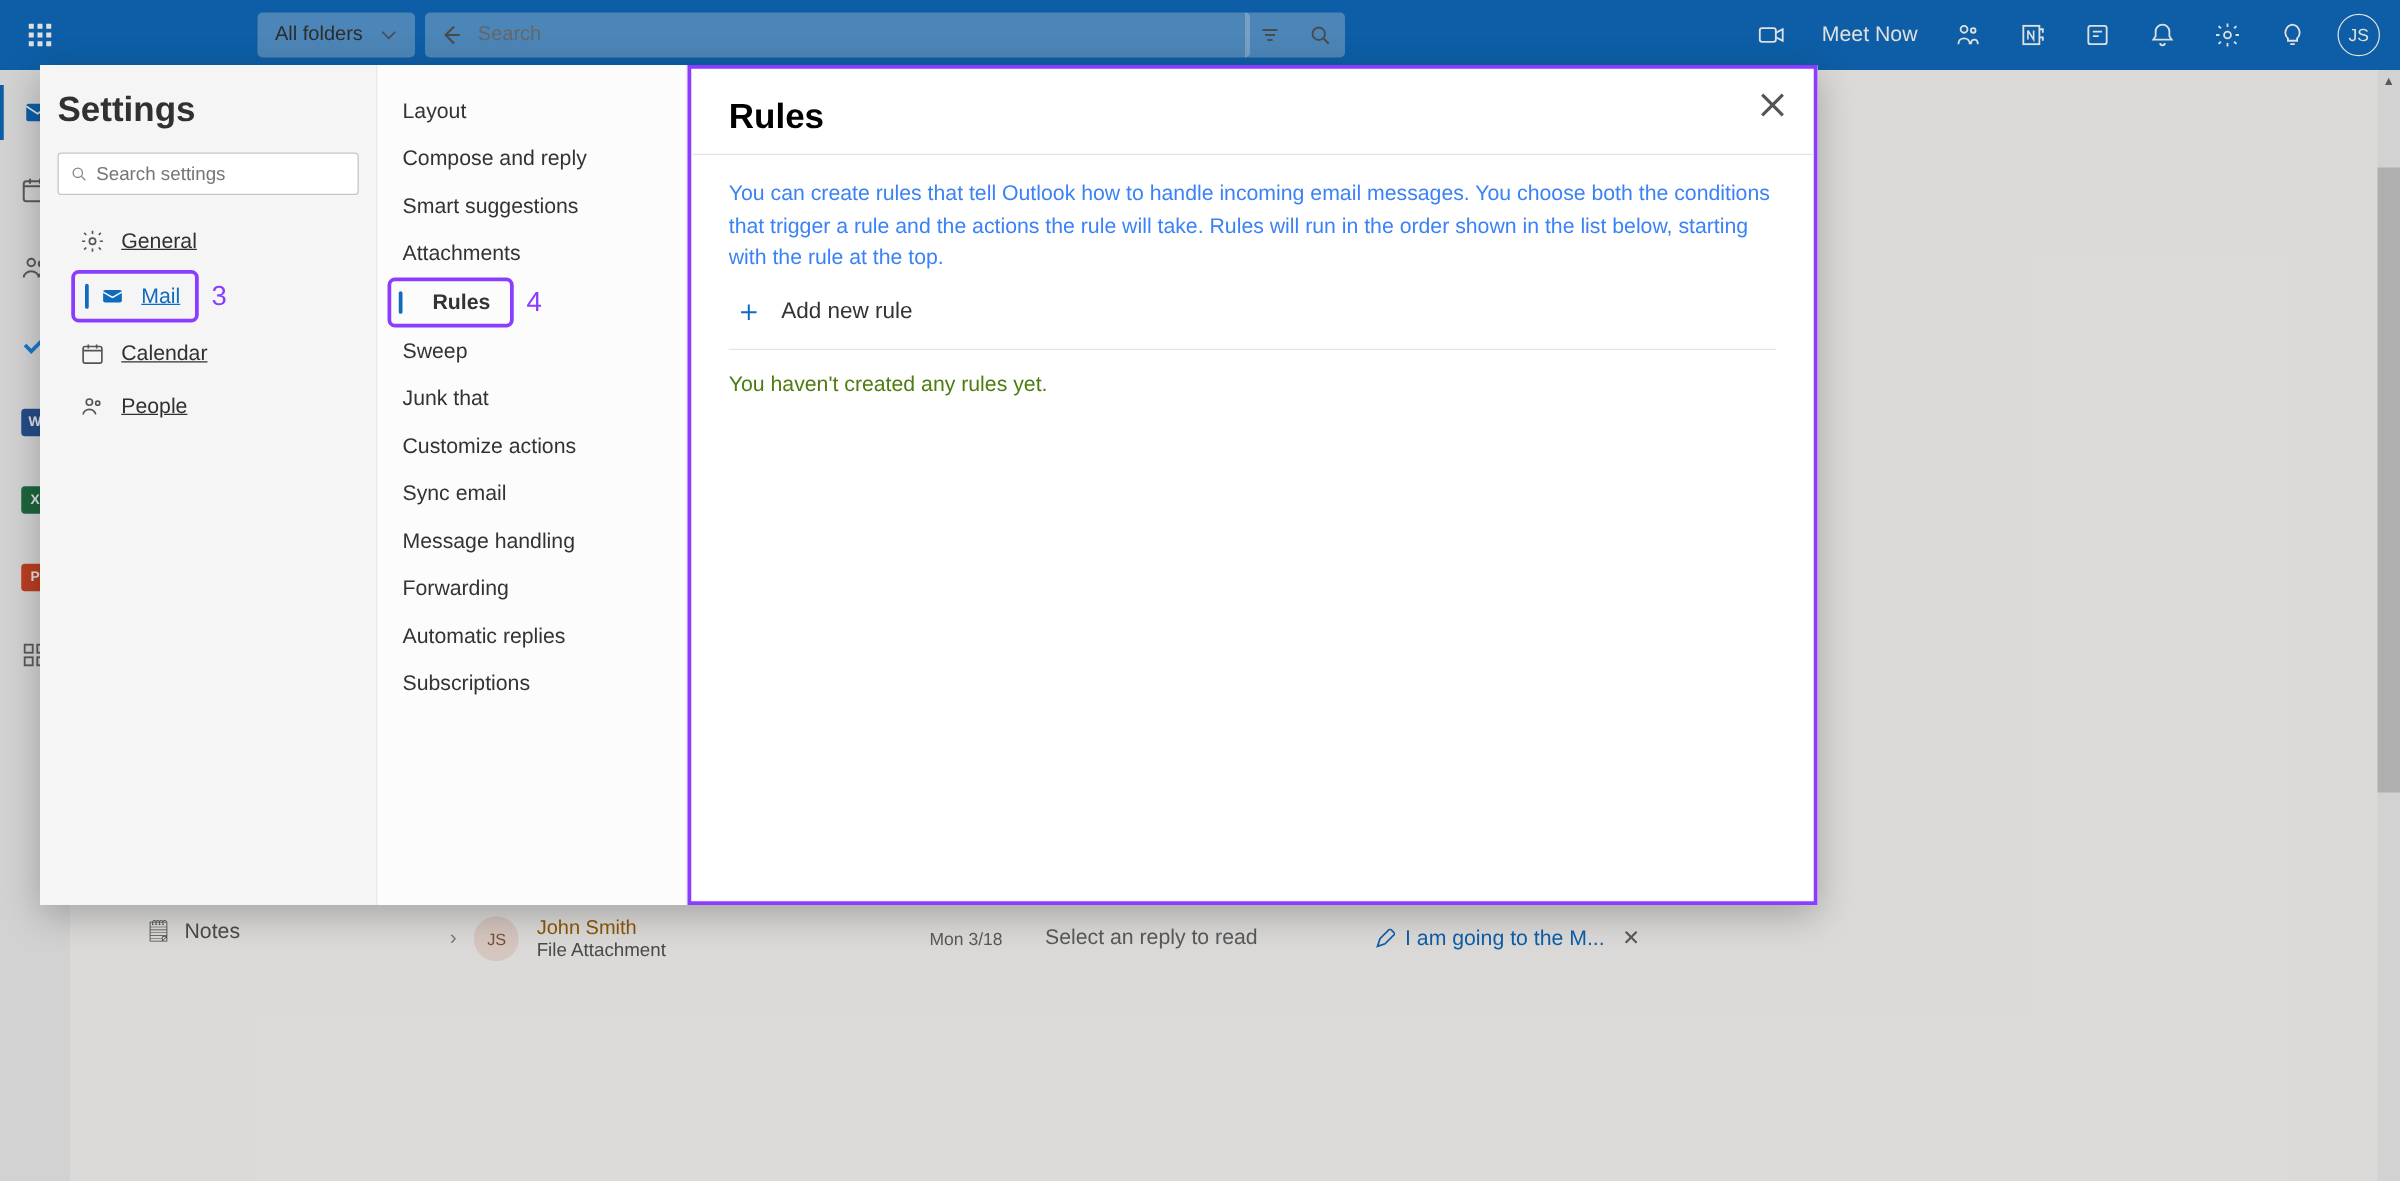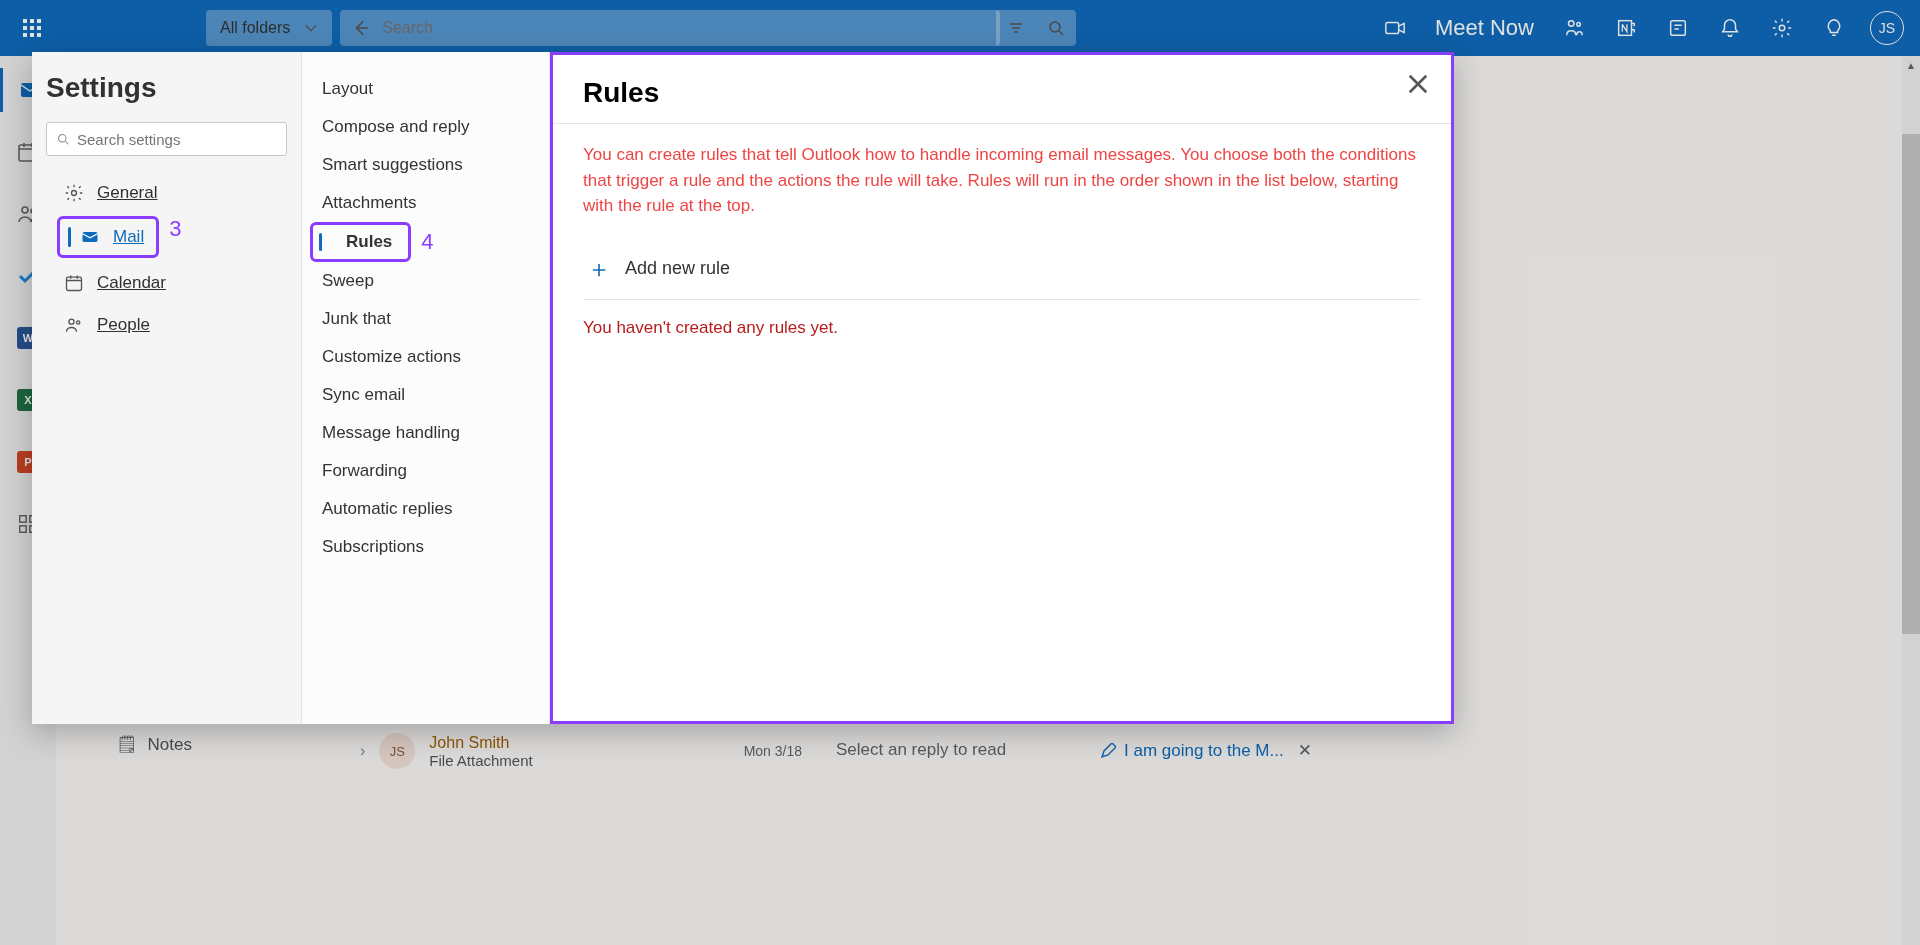--- a/index.html
+++ b/index.html
@@ -17,21 +17,21 @@
   display:flex; align-items:center; padding:0 14px; color:#333; font-size:16px; cursor:pointer;}
 .search-bar { flex:1; background: rgba(255,255,255,0.3); border-radius:4px; height:36px; margin-left:8px;
   display:flex; align-items:center; padding:0 12px; color:#555; max-width:660px;}
 .search-bar .back-icon{margin-right:12px; color:#555;}
 .search-bar input { border:none; background:transparent; font-size:16px; flex:1; outline:none; color:#ffffff;}
 .search-actions { display:flex; margin-left:-4px;}
 .search-actions .ic { width:40px; height:36px; display:flex; align-items:center; justify-content:center;
   background: rgba(255,255,255,0.3); color:#555; cursor:pointer;}
 .header-right { display:flex; align-items:center; gap:4px; margin-left:auto;}
 .header-right .hbtn { width:48px; height:48px; display:flex; align-items:center; justify-content:center; cursor:pointer; color:white;}
-.meet-now { font-size:22px; margin:0 12px; cursor:pointer;}
+.meet-now { font-size:17px; margin:0 12px; cursor:pointer;}
 .avatar { width:34px; height:34px; border:1px solid white; border-radius:50%; display:flex;
   align-items:center; justify-content:center; font-size:14px; margin-left:8px; margin-right:8px; cursor:pointer;}
 
 
 .app-rail { position:absolute; left:0; top:56px; width:56px; height: calc(100% - 56px); background:#f0f0f0;
   display:flex; flex-direction:column; align-items:center; padding-top:12px; gap:18px;}
 .app-rail .rail-item { width:56px; height:44px; display:flex; align-items:center; justify-content:center; cursor:pointer;}
 .app-rail .rail-item.active { border-left:3px solid #0F6CBD; }
 .sq { width:22px; height:22px; border-radius:3px; display:flex; align-items:center; justify-content:center;
   color:white; font-size:11px; font-weight:bold;}
@@ -74,25 +74,25 @@
 .modal .col2 { width:248px; background:#fcfcfc; border-right:1px solid #e5e5e5; padding:18px 0;}
 .modal .col2 .sub { padding:9px 20px; font-size:17px; color:#333; cursor:pointer; display:flex; align-items:center; gap:10px;}
 .modal .col2 .sub.active { font-weight:600;}
 .sub-indicator { width:3px; height:18px; background:#0F6CBD; border-radius:2px; position:relative; left:-14px;}
 .col2-highlight { display:inline-flex; align-items:center;}
 
 .modal .col3 { flex:1; background:white; padding:22px 30px; border:3px solid #8b3dff; position:relative;}
 .modal .col3 h2 { font-size:28px; font-weight:600; margin-bottom:6px;}
 .modal .close { position:absolute; top:18px; right:22px; font-size:26px; color:#555; cursor:pointer; background:none; border:none;}
 .modal .col3 .divider { height:1px; background:#e5e5e5; margin:14px -30px 18px;}
-.modal .col3 p { font-size:17px; color:#ef4444; line-height:1.5; margin-bottom:20px;}
+.modal .col3 p { font-size:17px; color:#3b82f6; line-height:1.5; }
 .modal .add-rule { display:flex; align-items:center; gap:14px; padding:14px 4px; font-size:18px; color:#333;
   cursor:pointer; border-bottom:1px solid #e5e5e5;}
 .modal .add-rule .plus { font-size:24px; color:#0F6CBD; font-weight:300;}
-.modal .empty { font-size:17px; color:#b91c1c; margin-top:18px;}
+.modal .empty { font-size:17px; color:#4d7c0f; margin-top:18px;}
 
 
 .scrollbar { position:absolute; right:0; top:56px; width:18px; height:calc(100% - 56px); background:#f0f0f0; z-index:1;}
 .scrollbar .thumb { width:100%; height:500px; background:#c8c8c8; margin-top:60px;}
 .scrollbar .arr { height:18px; display:flex; align-items:center; justify-content:center; color:#666; font-size:10px;}
 
 svg { display:block; }
 </style>
 </head>
 <body>
@@ -278,21 +278,21 @@
       <span class="cat-indicator hidden"></span>
       <span class="ico">
         <svg width="20" height="20" viewBox="0 0 24 24">
             <circle cx="12" cy="12" r="3" stroke="#555" stroke-width="1.6" fill="none"></circle>
             <path d="M12 2v3M12 19v3M4 4l2 2M18 18l2 2M2 12h3M19 12h3M4 20l2-2M18 6l2-2" stroke="#555" stroke-width="1.6"></path>
           </svg>
       </span>
       <span>General</span>
     </div>
 
-    <div style="display:flex;align-items:flex-start;padding-left:11px;">
+    <div style="display:flex;align-items:center;padding-left:11px;">
       <div class="highlight-box">
         <div class="cat active" style="margin:0;padding:4px 6px;">
           <span class="cat-indicator"></span>
           <span class="ico">
             <svg width="20" height="20" viewBox="0 0 24 24">
                 <rect x="3" y="6" width="18" height="12" rx="2" fill="#0F6CBD"></rect>
                 <path d="M3 8l9 5 9-5" stroke="white" stroke-width="1.4" fill="none"></path>
               </svg>
           </span>
           <span>Mail</span>

